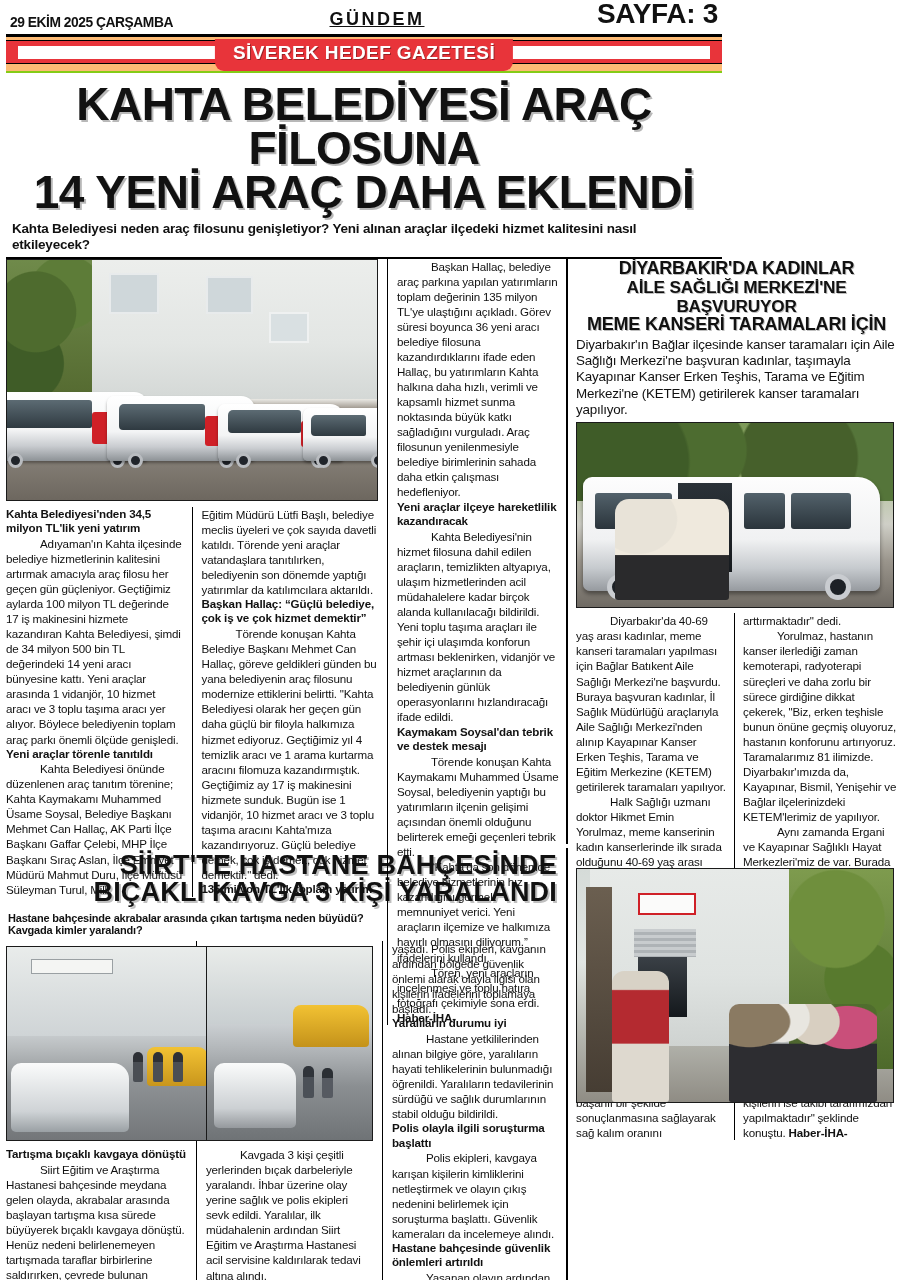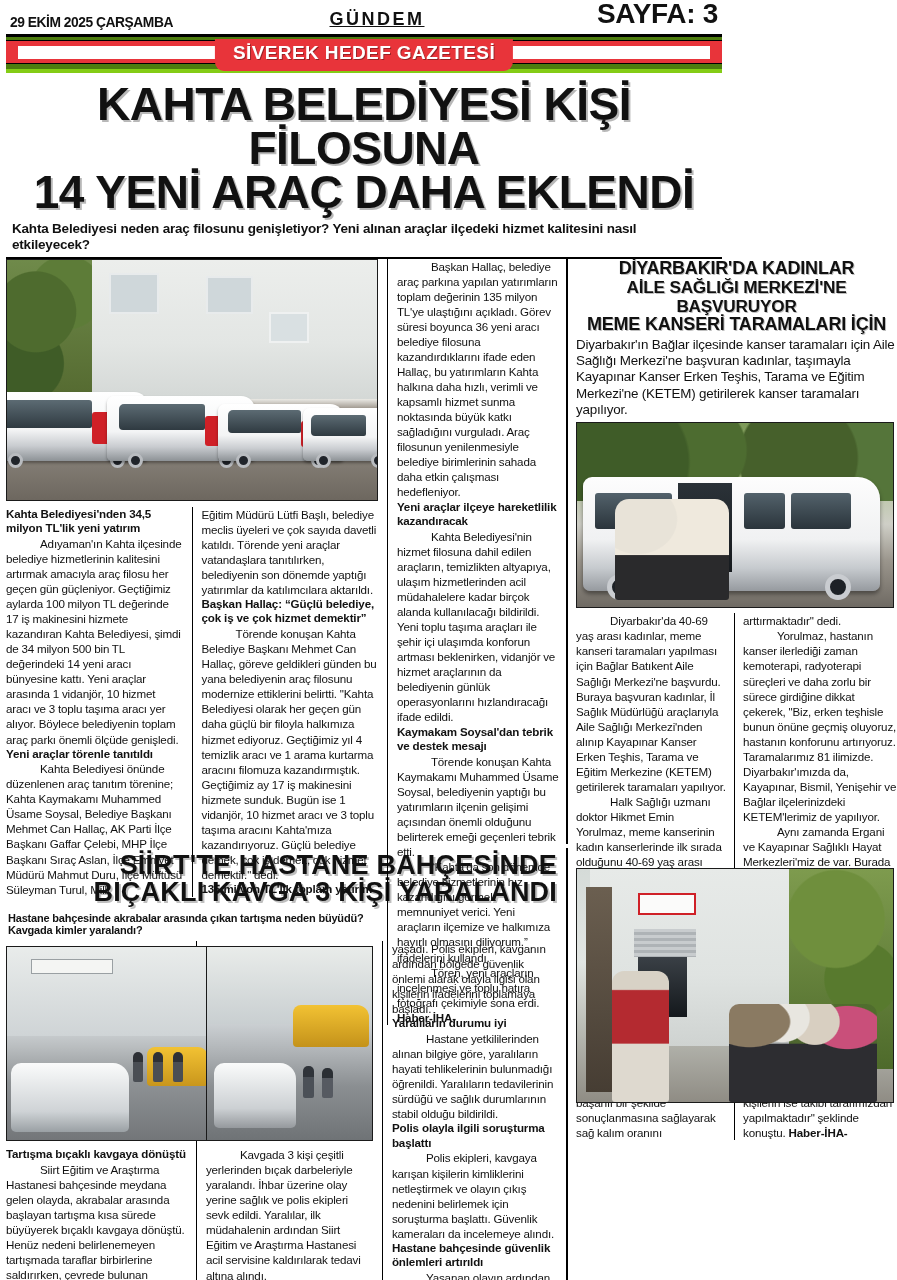--- a/index.html
+++ b/index.html
@@ -47,22 +47,22 @@
     letter-spacing: -0.3px;
     white-space: nowrap;
   }
 
   .rule-top { height: 3px; background: #000; margin: 0 0 0 0; }
 
   
   .banner-wrap {
     position: relative;
     height: 36px;
-    background: #4d7c0f;
-    border-bottom: 4px solid #84cc16;
+    background: #fdba74;
+    border-bottom: 2px solid #84cc16;
   }
   .banner-bar {
     position: absolute;
     left: 0; right: 0; top: 3px;
     height: 24px;
     background: #e8343a;
     border-top: 1px solid #000;
     border-bottom: 1px solid #000;
   }
   .banner-bar:before, .banner-bar:after {
@@ -379,21 +379,21 @@
     <div class="masthead-page">SAYFA: 3</div>
   </div>
   <div class="rule-top"></div>
 
   <div class="banner-wrap">
     <div class="banner-bar"></div>
     <div class="banner-plate">SİVEREK HEDEF GAZETESİ</div>
   </div>
 
   <div class="headline-main">
-    <span class="l1">KAHTA BELEDİYESİ KİŞİ FİLOSUNA</span>
+    <span class="l1">KAHTA BELEDİYESİ ARAÇ FİLOSUNA</span>
     <span class="l2">14 YENİ ARAÇ DAHA EKLENDİ</span>
   </div>
   <div class="deck">Kahta Belediyesi neden araç filosunu genişletiyor? Yeni alınan araçlar ilçedeki hizmet kalitesini nasıl etkileyecek?</div>
   <div class="rule-thin"></div>
 
   <div class="body-grid">
 
     <div class="left-block">
       <div class="cols3">
 

